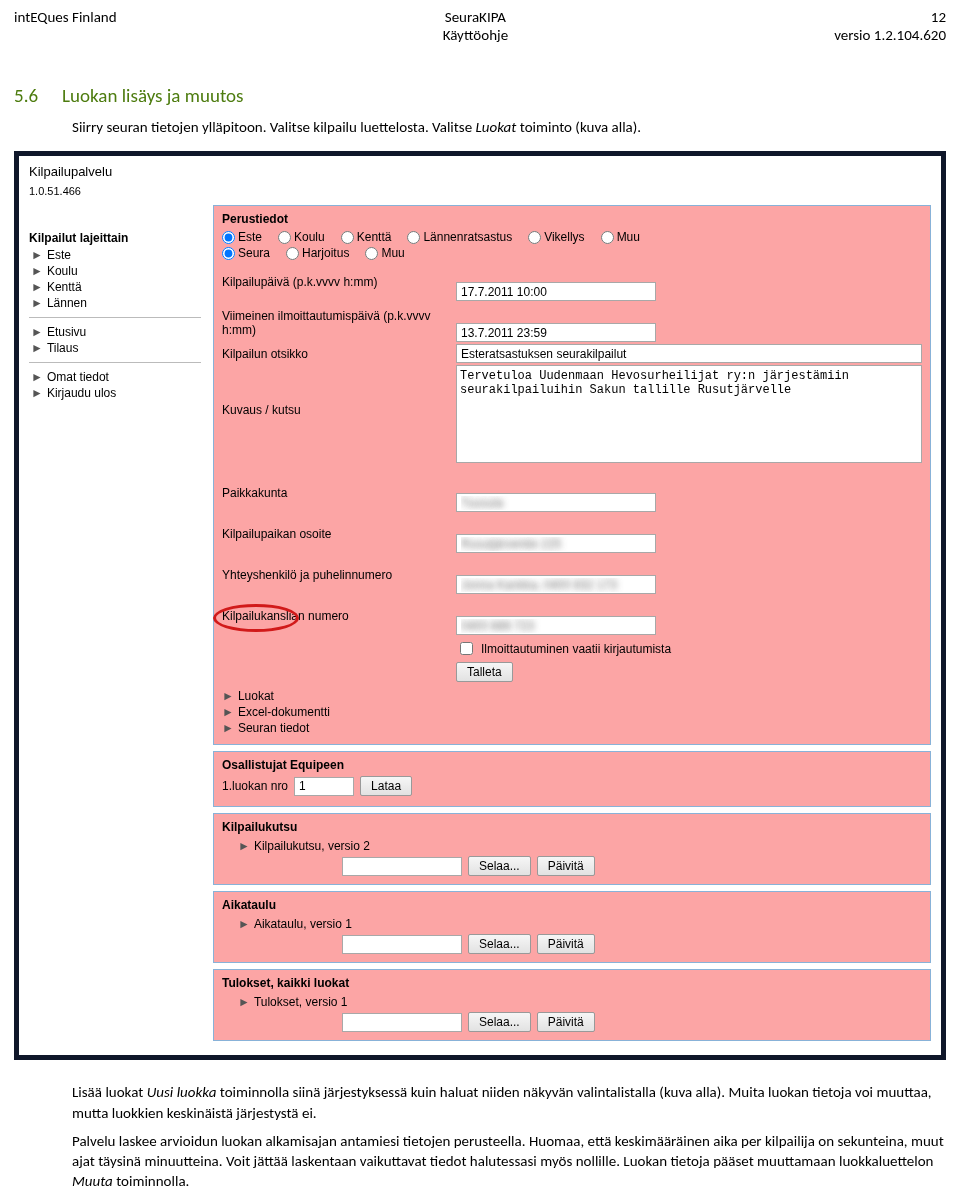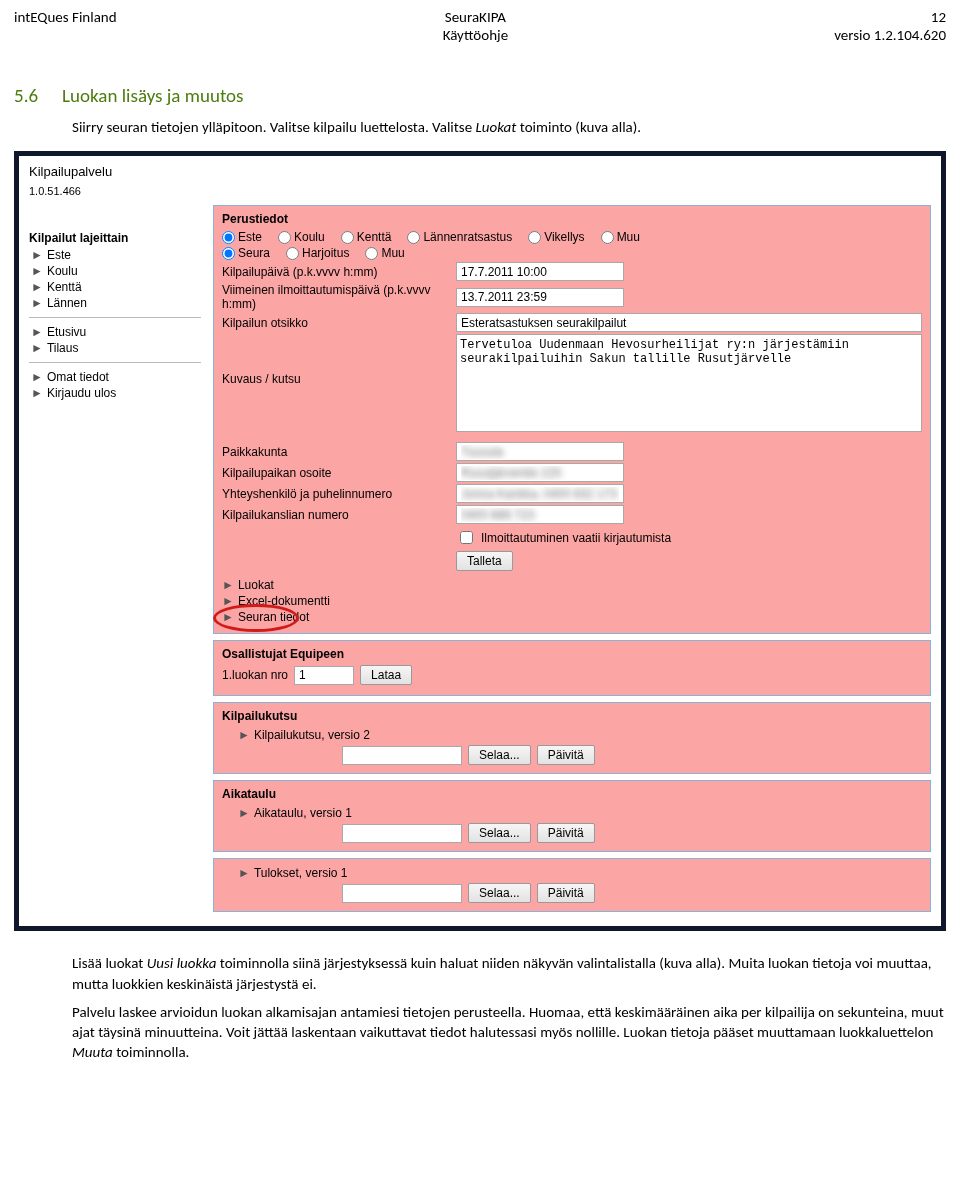--- a/index.html
+++ b/index.html
@@ -82,21 +82,21 @@
   }
   .row .lbl { width: 228px; flex-shrink: 0; }
   .txt-input {
     border: 1px solid #a8a8a8;
     height: 19px;
     padding: 1px 4px;
     font-family: Arial, sans-serif;
     font-size: 12px;
     background: #fff;
   }
-  .txt-input.w180 { width: 168px; }
+  .txt-input.w180 { width: 200px; margin-top: 20px; }
   .txt-input.w60 { width: 60px; }
   .radio-line label { margin-right: 10px; display: inline-flex; align-items: center; gap: 3px; }
   .radio-line input { margin: 0; }
 
   textarea.desc {
     width: 100%;
     height: 98px;
     border: 1px solid #a8a8a8;
     font-family: "Courier New", monospace;
     font-size: 12px;
@@ -300,20 +300,21 @@
             <div class="panel-title">Aikataulu</div>
             <div class="link-line"><span class="chev">►</span><span>Aikataulu, versio 1</span></div>
             <div class="upload-row">
               <input class="txt-input" style="width: 120px;">
               <span class="btn">Selaa...</span>
               <span class="btn">Päivitä</span>
             </div>
           </div>
 
           <div class="panel">
+            <div class="panel-title">Tulokset, kaikki luokat</div>
             <div class="link-line"><span class="chev">►</span><span>Tulokset, versio 1</span></div>
             <div class="upload-row">
               <input class="txt-input" style="width: 120px;">
               <span class="btn">Selaa...</span>
               <span class="btn">Päivitä</span>
             </div>
           </div>
 
         </div>
       </div>

